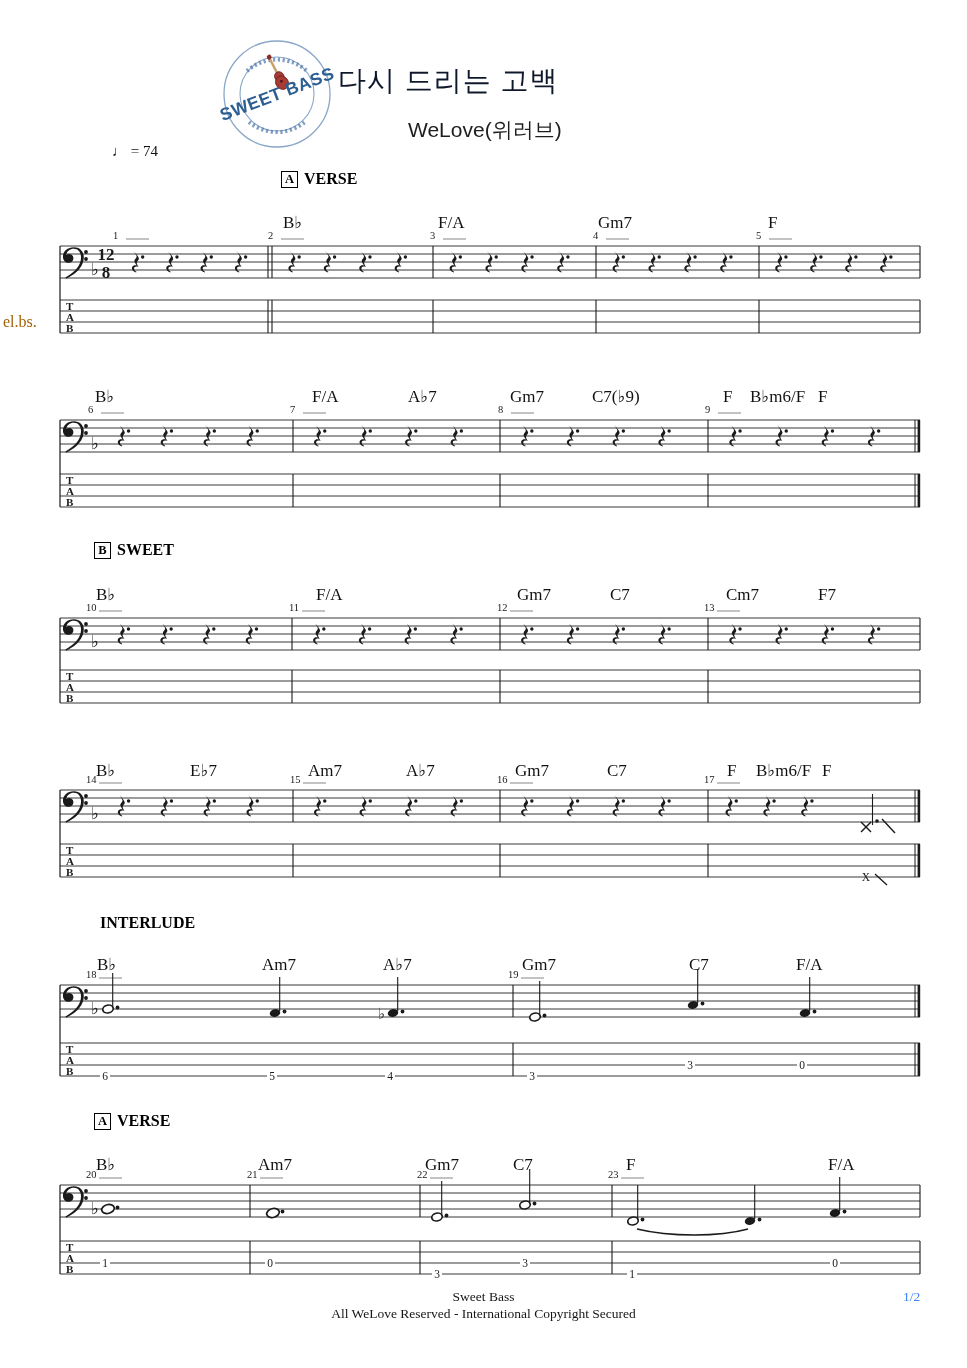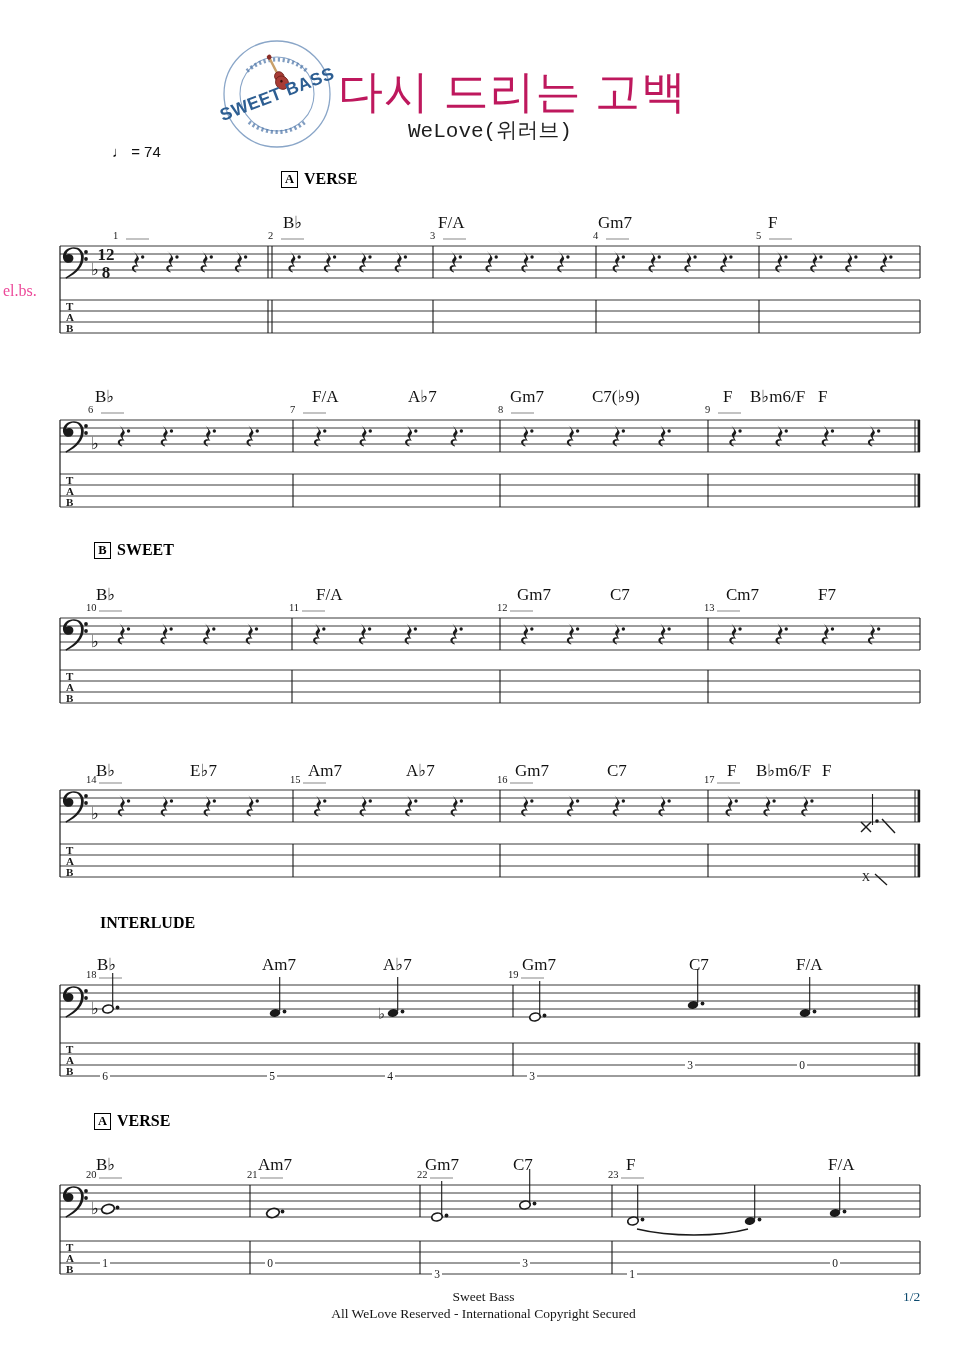--- a/index.html
+++ b/index.html
@@ -1,24 +1,24 @@
 <!DOCTYPE html>
 <html><head>
 <meta charset="utf-8">
 <style>
   html,body{margin:0;padding:0;background:#fff;}
   .page{position:relative;width:967px;height:1368px;background:#ffffff;
         font-family:"Liberation Serif","DejaVu Serif",serif;color:#111;overflow:hidden;}
   .abs{position:absolute;}
-  .title{font-family:"Liberation Sans","DejaVu Sans",sans-serif;font-size:45px;letter-spacing:1px;color:#be185d;}
-  .artist{font-family:Liberation Mono, monospace;font-size:21px;color:#1d1d1d;}
-  .tempo{font-family:Liberation Sans, sans-serif;font-size:15px;color:#111;}
-  .instr{font-size:16px;color:#ec4899;}
+  .title{font-family:"Liberation Sans","DejaVu Sans",sans-serif;font-size:28px;letter-spacing:1px;color:#0f172a;}
+  .artist{font-family:Liberation Sans, sans-serif;font-size:21px;color:#1d1d1d;}
+  .tempo{font-family:Liberation Serif, serif;font-size:15px;color:#111;}
+  .instr{font-size:16px;color:#a16207;margin-top:31px;}
   .footer-line{left:0;width:100%;text-align:center;font-size:13.5px;color:#161616;}
-  .pagenum{font-size:13.5px;color:#0c4a6e;}
+  .pagenum{font-size:13.5px;color:#3b82f6;}
   .section-label{position:absolute;display:flex;align-items:center;gap:6px;
                  font-weight:bold;font-size:16px;color:#000;}
   .section-box{display:inline-flex;align-items:center;justify-content:center;
                width:15px;height:15px;border:1.5px solid #000;font-size:12.5px;line-height:1;}
 </style>
 </head>
 <body>
 
 <div class="page">
 

